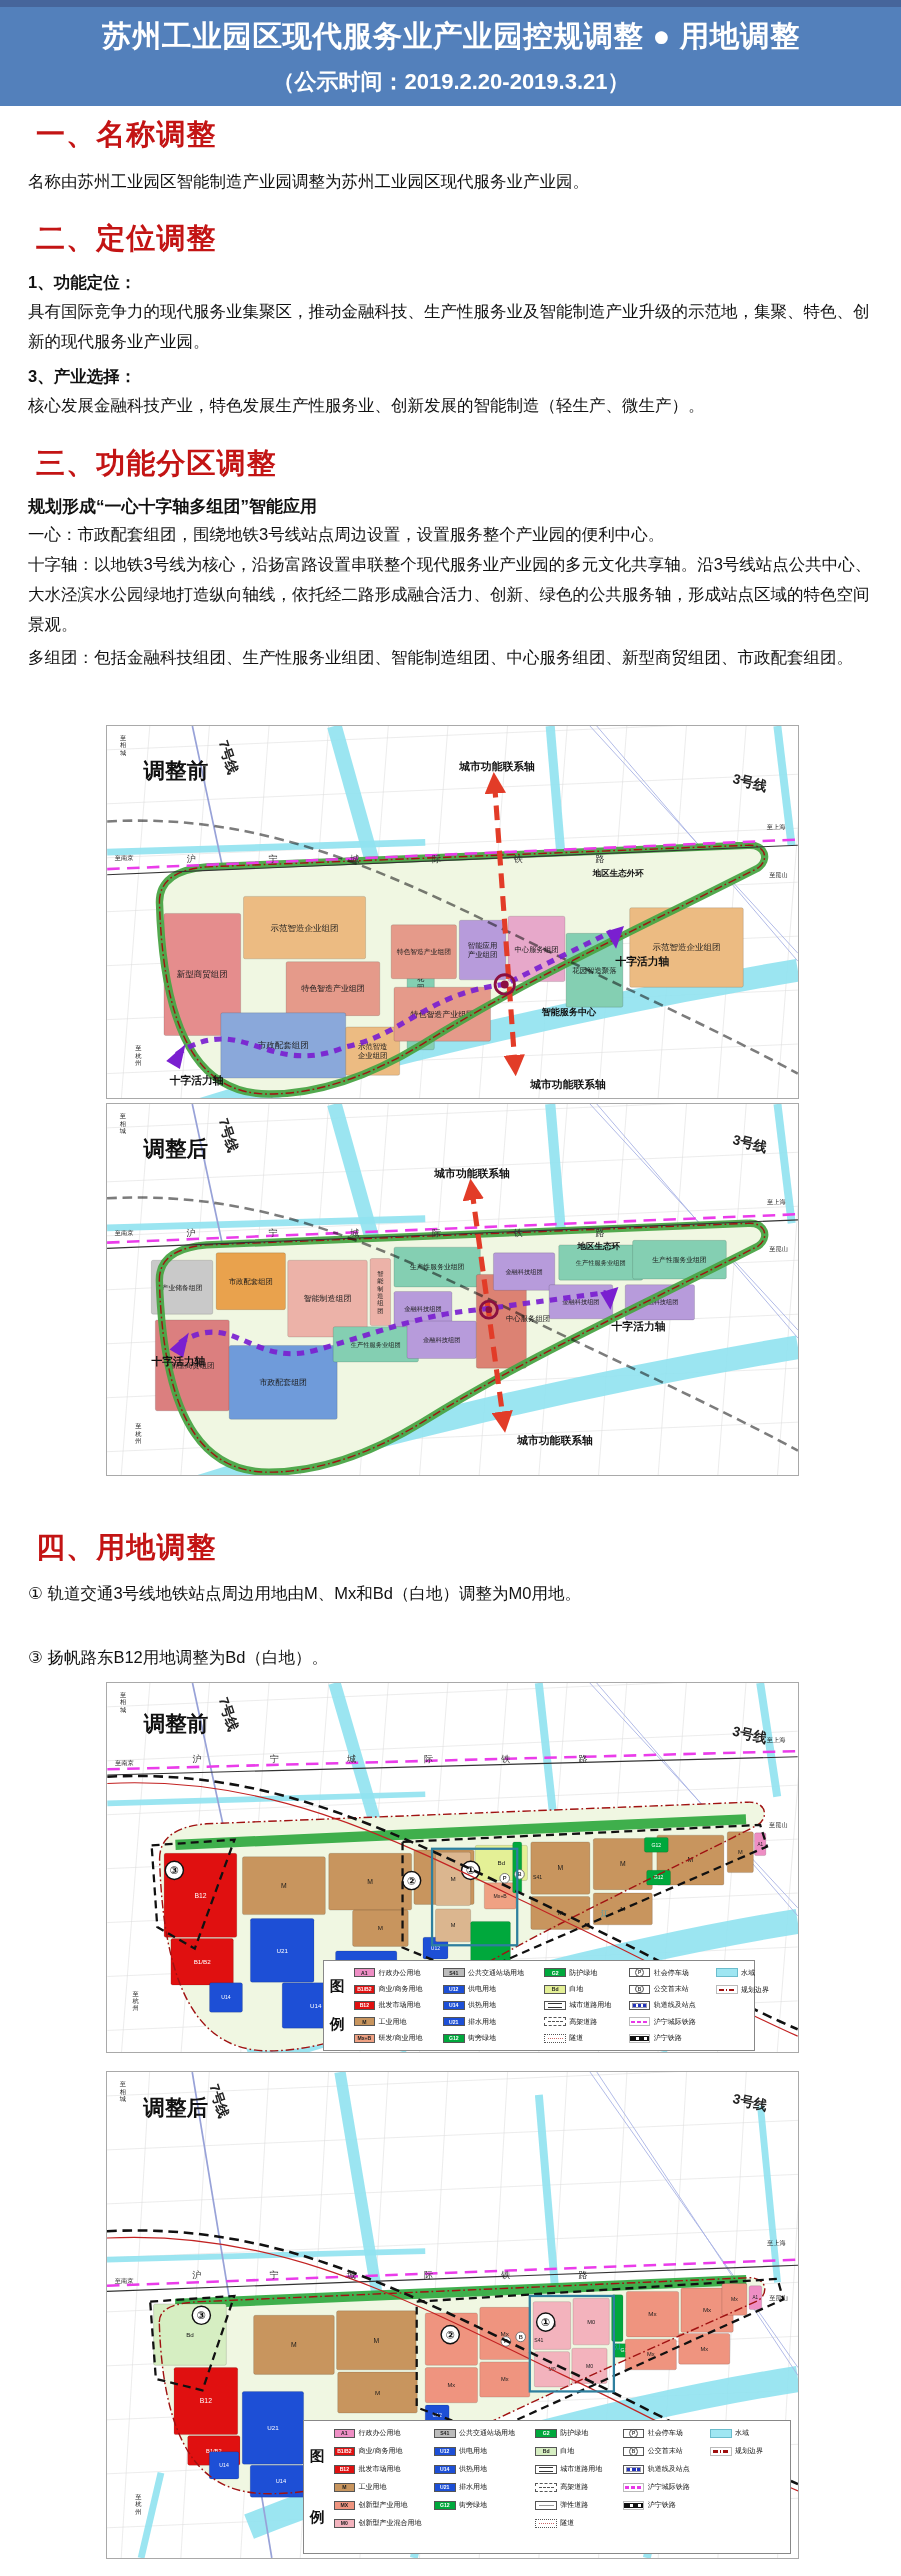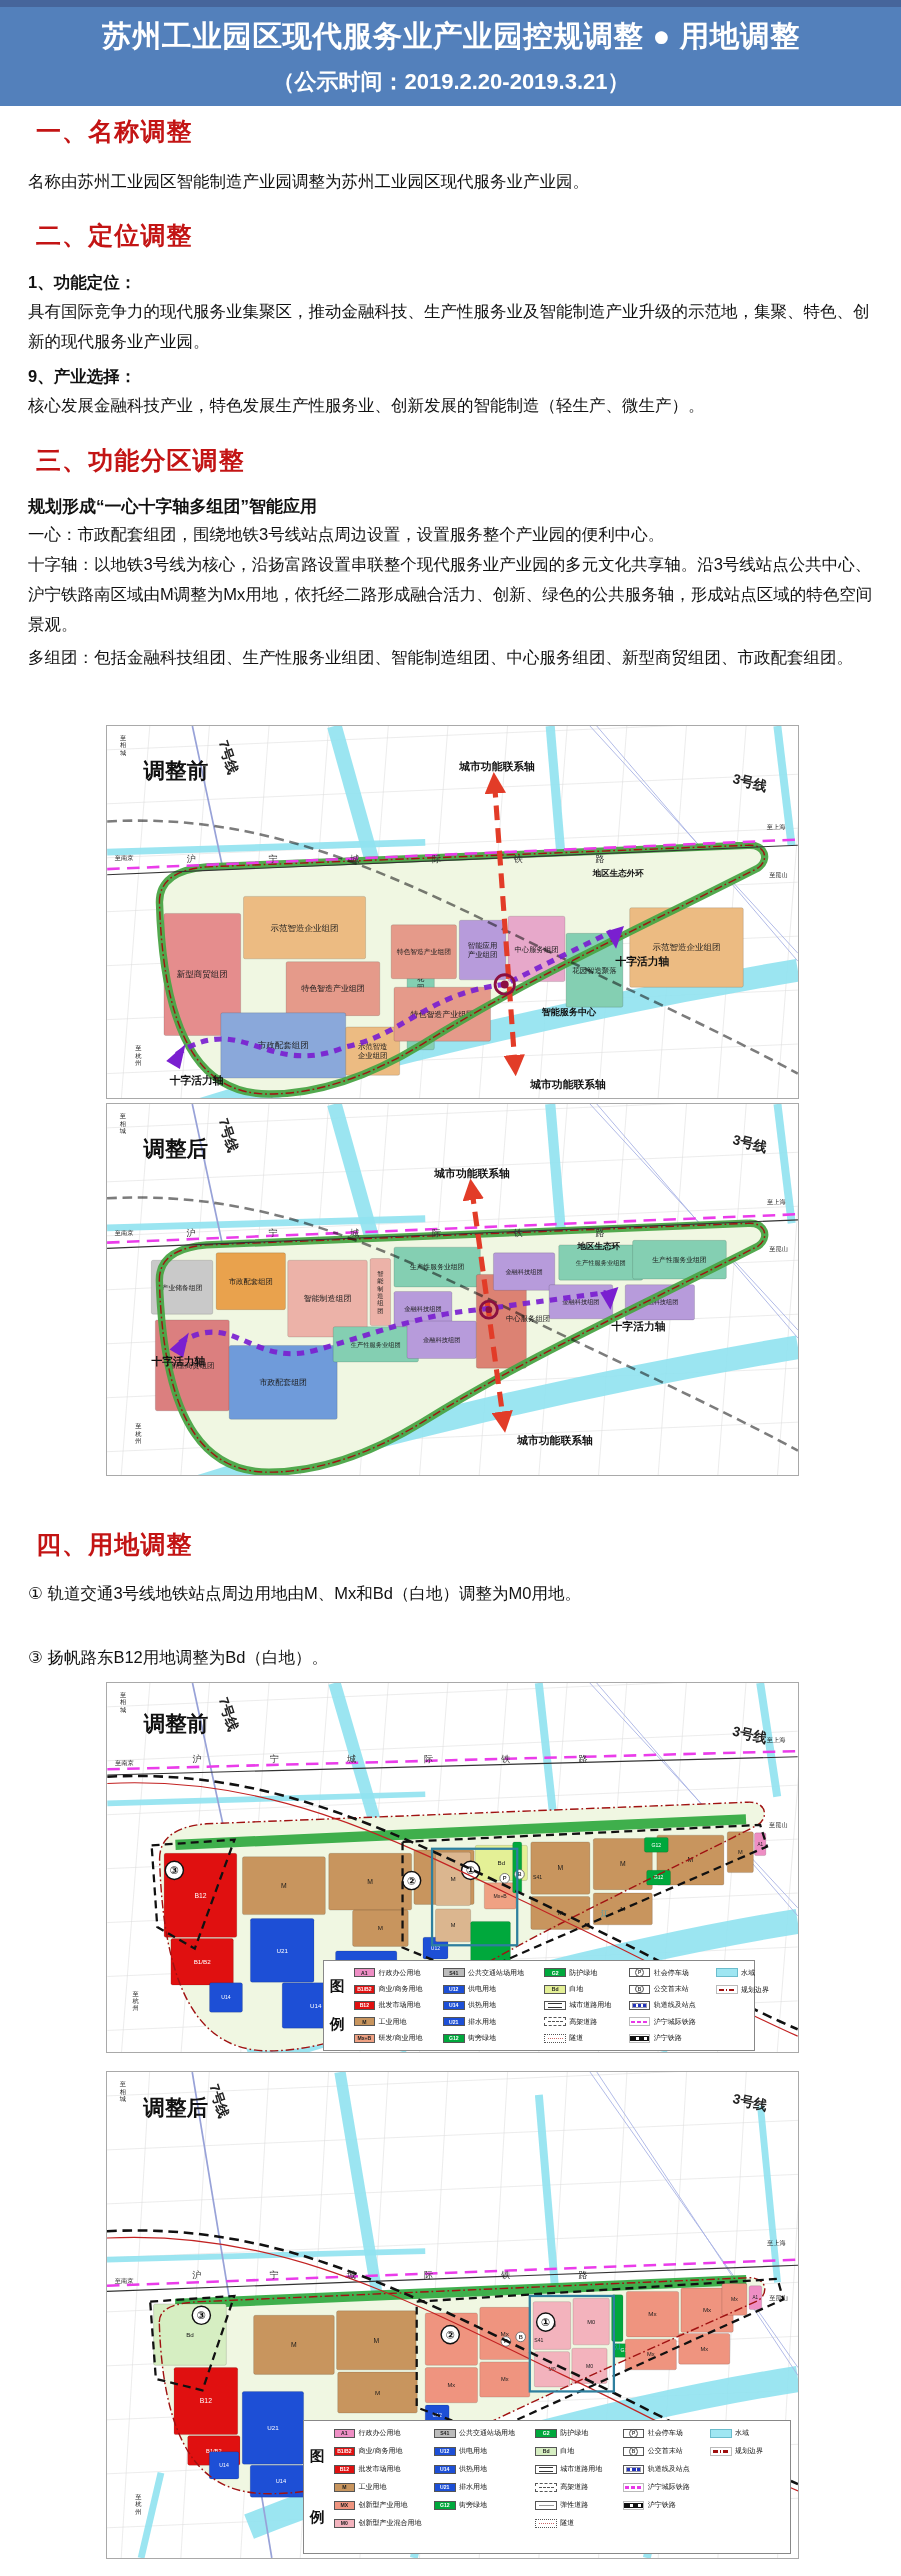--- a/index.html
+++ b/index.html
@@ -5,21 +5,21 @@
   html,body{margin:0;padding:0;background:#fff;font-family:"Liberation Sans","DejaVu Sans",sans-serif;}
   #page{position:relative;width:902px;height:2576px;background:#fff;overflow:hidden;}
   
   header{position:absolute;left:0;top:0;width:902px;height:106px;background:#5380bb;}
   .hdr-top{position:absolute;left:0;top:0;width:100%;height:7.4px;background:#46659b;}
   header h1{position:absolute;left:0;top:17px;width:100%;margin:0;text-align:center;
     font-size:29.5px;font-weight:800;color:#fff;letter-spacing:0.6px;}
   .hdr-sub{position:absolute;left:0;top:67px;width:100%;text-align:center;
     font-size:22px;font-weight:700;color:#fff;}
   
-  .sec{position:absolute;left:36px;margin:0;font-size:25px;font-weight:800;color:#c31414;letter-spacing:1.1px;}
+  .sec{position:absolute;left:36px;margin:0;font-size:29px;font-weight:800;color:#c31414;letter-spacing:1.1px;}
   .body{position:absolute;left:28px;width:847px;margin:0;font-size:16.5px;line-height:30px;color:#111;}
   .bold{font-weight:700;}
   
   figure.map{position:absolute;margin:0;background:#fff;border:0.6px solid #a9a9a9;}
   figure.map svg{position:absolute;left:0;top:0;width:100%;height:100%;}
   .band-fill{fill:#f0f7e2;stroke:none;}
   .band-ring{fill:none;stroke:#49a445;stroke-width:13;opacity:.95;}
   .band-bound{fill:none;stroke:#a01212;stroke-width:2.5;stroke-dasharray:15 5 3 5;}
   .grid line{stroke:#dedede;stroke-width:1;}
   .wtr{stroke:#90e2f0;fill:none;opacity:.9;}
@@ -89,27 +89,27 @@
     <h1>苏州工业园区现代服务业产业园控规调整 ● 用地调整</h1>
     <div class="hdr-sub">（公示时间：2019.2.20-2019.3.21）</div>
   </header>
 
   <h2 class="sec" style="top:115px">一、名称调整</h2>
   <p class="body" style="top:166px">名称由苏州工业园区智能制造产业园调整为苏州工业园区现代服务业产业园。</p>
 
   <h2 class="sec" style="top:219px">二、定位调整</h2>
   <p class="body bold" style="top:267px">1、功能定位：</p>
   <p class="body" style="top:296px">具有国际竞争力的现代服务业集聚区，推动金融科技、生产性服务业及智能制造产业升级的示范地，集聚、特色、创新的现代服务业产业园。</p>
-  <p class="body bold" style="top:361px">9、产业选择：</p>
+  <p class="body bold" style="top:361px">3、产业选择：</p>
   <p class="body" style="top:390px">核心发展金融科技产业，特色发展生产性服务业、创新发展的智能制造（轻生产、微生产）。</p>
 
   <h2 class="sec" style="top:444px">三、功能分区调整</h2>
   <p class="body bold" style="top:492px;font-size:17px">规划形成“一心十字轴多组团”智能应用</p>
   <p class="body" style="top:519px">一心：市政配套组团，围绕地铁3号线站点周边设置，设置服务整个产业园的便利中心。</p>
-  <p class="body" style="top:549px">十字轴：以地铁3号线为核心，沿扬富路设置串联整个现代服务业产业园的多元文化共享轴。沿3号线站点公共中心、沪宁铁路南区域由M调整为Mx用地，依托经二路形成融合活力、创新、绿色的公共服务轴，形成站点区域的特色空间景观。</p>
+  <p class="body" style="top:549px">十字轴：以地铁3号线为核心，沿扬富路设置串联整个现代服务业产业园的多元文化共享轴。沿3号线站点公共中心、大水泾滨水公园绿地打造纵向轴线，依托经二路形成融合活力、创新、绿色的公共服务轴，形成站点区域的特色空间景观。</p>
   <p class="body" style="top:642px">多组团：包括金融科技组团、生产性服务业组团、智能制造组团、中心服务组团、新型商贸组团、市政配套组团。</p>
 
   <figure class="map" style="left:106px;top:725px;width:691px;height:372px">
     <svg viewBox="0 0 1216 655">
       <g class="grid">
           <line x1="-30" y1="0" x2="-80" y2="655"></line>
           <line x1="75" y1="0" x2="25" y2="655"></line>
           <line x1="180" y1="0" x2="130" y2="655"></line>
           <line x1="285" y1="0" x2="235" y2="655"></line>
           <line x1="390" y1="0" x2="340" y2="655"></line>

